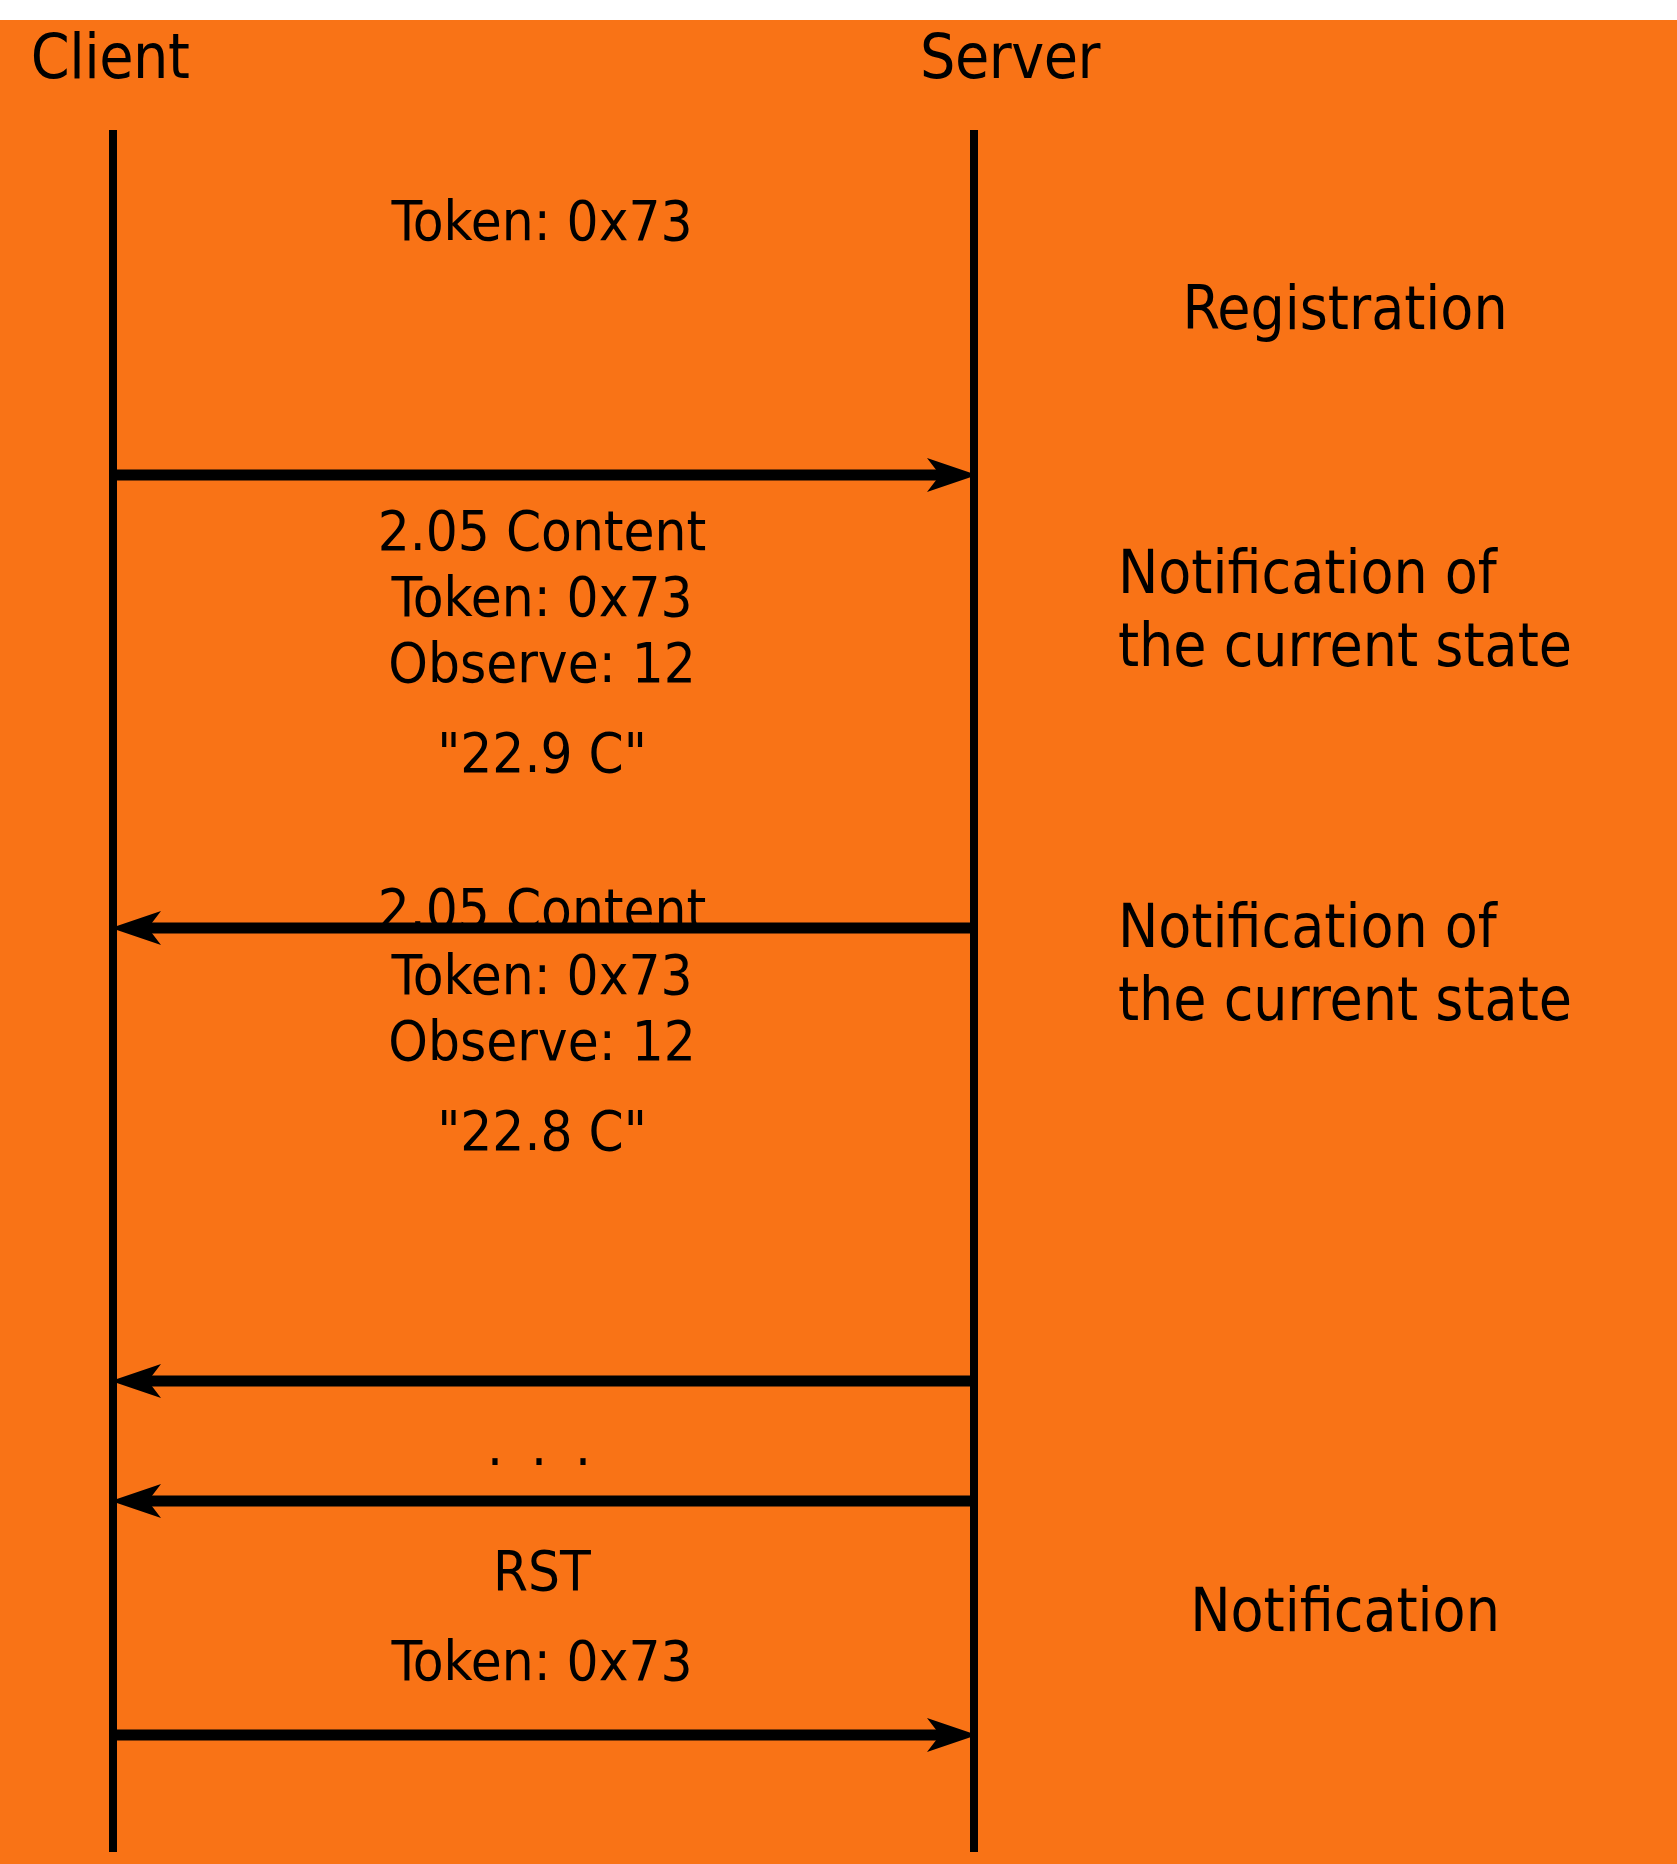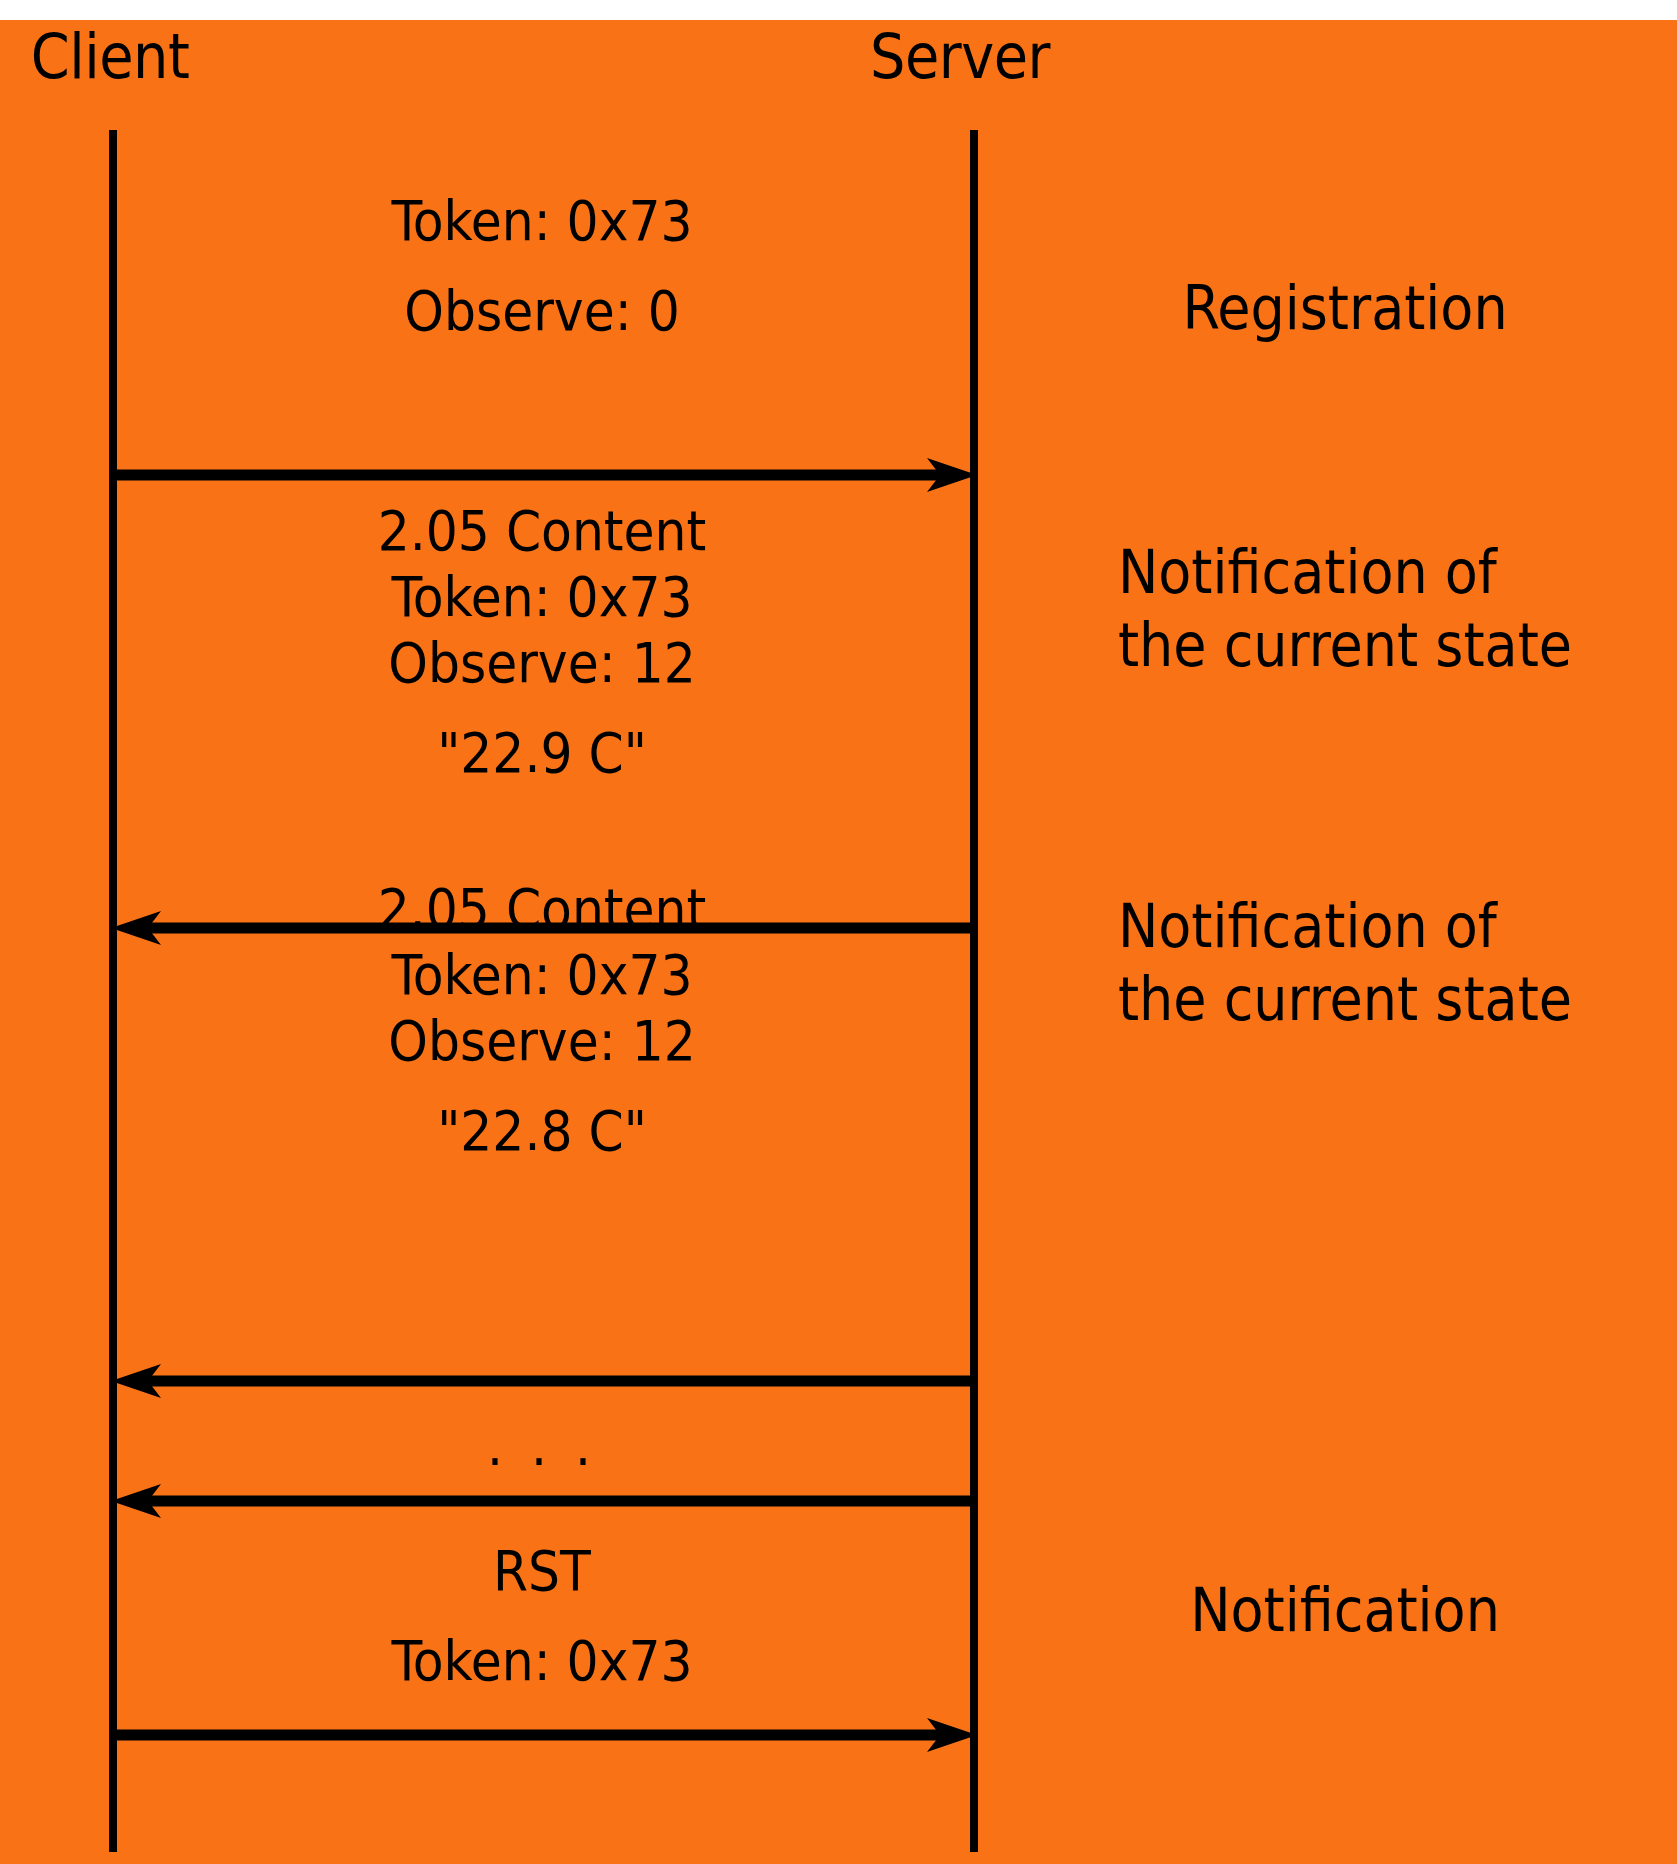--- a/index.html
+++ b/index.html
@@ -23,21 +23,21 @@
   
   .actor-label {
     position: absolute;
     font-size: 62px;
     line-height: 1;
     white-space: nowrap;
     transform: translateX(-50%);
     letter-spacing: -0.5px;
   }
   #actor-client { left: 110px; top: 6px; }
-  #actor-server { left: 960px; top: 6px; }
+  #actor-server { left: 1010px; top: 6px; }
 
   
   .lifeline {
     position: absolute;
     width: 8px;
     background: #000000;
     top: 110px;
     height: 1722px;
   }
   #lifeline-client { left: 109px; }
@@ -94,21 +94,20 @@
 <div id="canvas">
 
   <div class="actor-label" id="actor-client">Client</div>
   <div class="actor-label" id="actor-server">Server</div>
 
   <div class="lifeline" id="lifeline-client"></div>
   <div class="lifeline" id="lifeline-server"></div>
 
   <div class="msg-text" style="top:168px;">
     <span class="msg-line">Token: 0x73</span>
-    <span class="msg-line msg-gap">Observe: 0</span>
   </div>
   <div class="arrow" style="top:438px;">
     <svg viewBox="0 0 866 34" preserveAspectRatio="none">
       <line x1="2" y1="17" x2="840" y2="17" stroke="#000" stroke-width="11"></line>
       <path d="M 866 17 L 816 0 L 829 17 L 816 34 Z" fill="#000"></path>
     </svg>
   </div>
   <div class="annotation" style="top:252px;">
     <span>Registration</span>
   </div>

